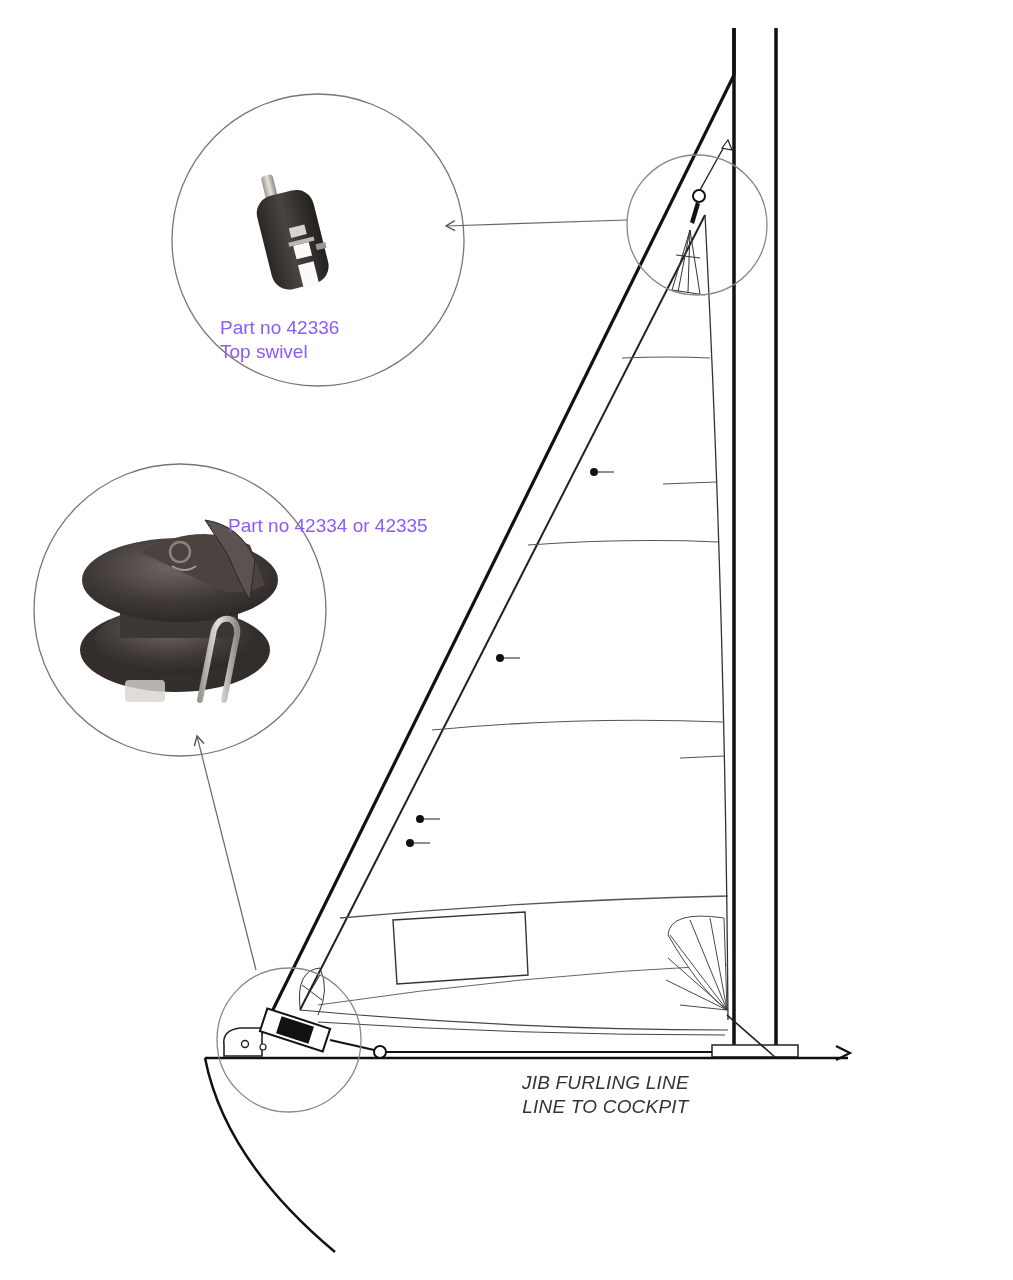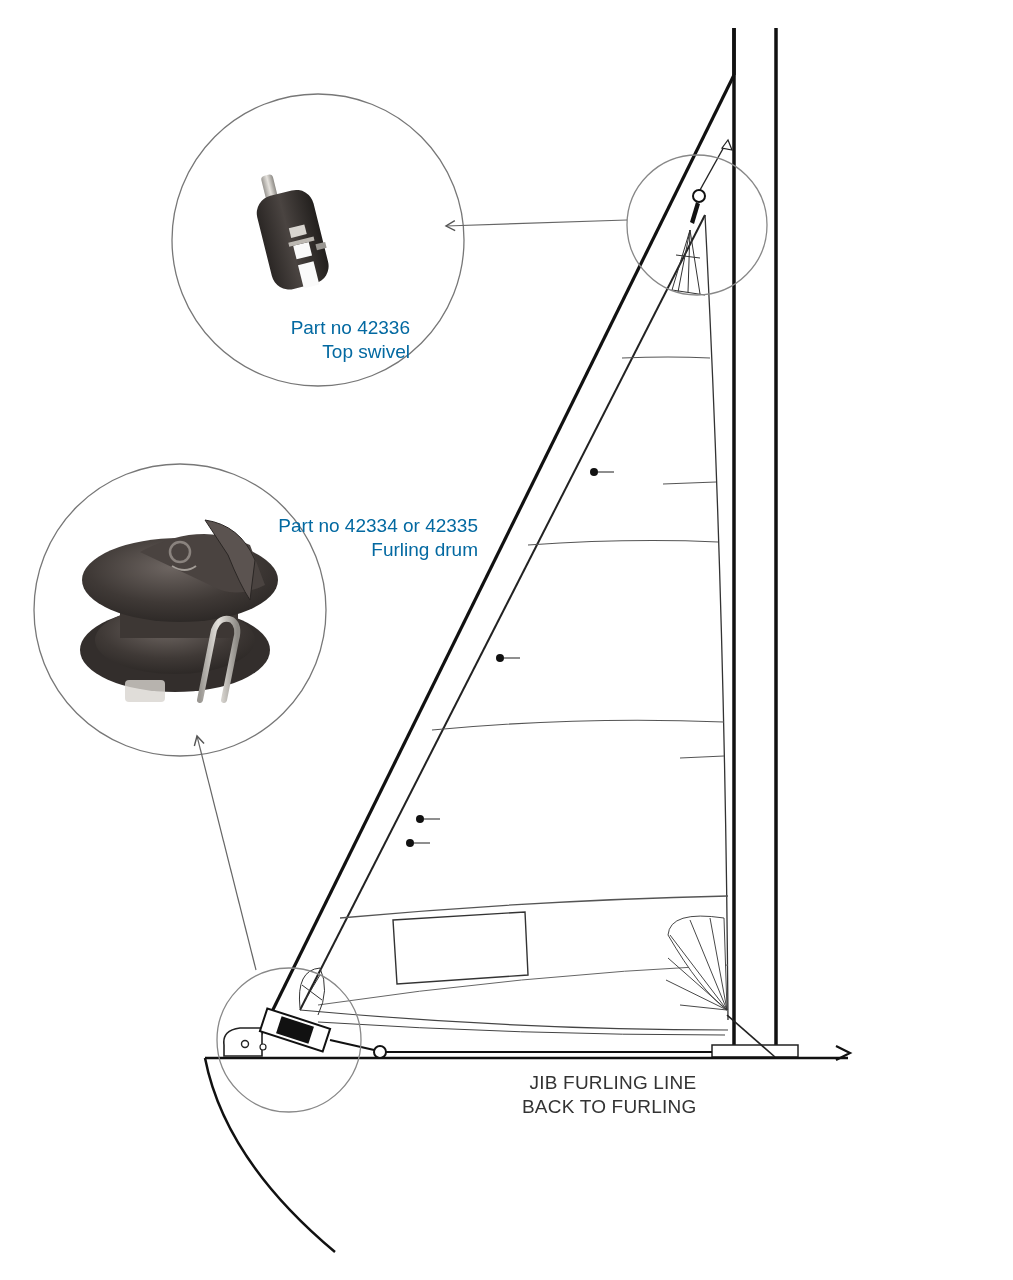--- a/index.html
+++ b/index.html
@@ -1,20 +1,20 @@
 <!DOCTYPE html>
 <html><head>
   <meta charset="utf-8">
   <style>
     html, body { margin: 0; padding: 0; background: #ffffff; }
     body { width: 1013px; height: 1280px; position: relative; overflow: hidden;
            font-family: "Liberation Sans", sans-serif; }
     #canvas { position: absolute; left: 0; top: 0; width: 1013px; height: 1280px; }
-    .label { position: absolute; color: #0369a1; font-size: 19px; line-height: 24px; text-align: right; white-space: nowrap; }
-    .label-caps { position: absolute; color: #333333; font-size: 19px; line-height: 24px; text-align: right; white-space: nowrap; letter-spacing: 0.2px; }
+    .label { position: absolute; color: #8b5cf6; font-size: 19px; line-height: 24px; text-align: left; white-space: nowrap; }
+    .label-caps { position: absolute; color: #333333; font-size: 19px; line-height: 24px; text-align: center; white-space: nowrap; letter-spacing: 0.2px; font-style: italic; }
   </style>
 </head>
 <body>
 
 <svg id="canvas" viewBox="0 0 1013 1280" xmlns="http://www.w3.org/2000/svg">
   <defs>
     <marker id="arrowOpen" markerWidth="12" markerHeight="12" refX="10" refY="6" orient="auto" markerUnits="userSpaceOnUse">
       <path d="M1,1 L10,6 L1,11" fill="none" stroke="#555" stroke-width="1.4"></path>
     </marker>
     <radialGradient id="drumGrad" cx="45%" cy="35%" r="70%">
@@ -170,19 +170,18 @@
   <line x1="734" y1="75" x2="734" y2="28" stroke="#111" stroke-width="3.5"></line>
 </svg>
 
 <div class="label" style="left:220px; top:316px; width:190px;">
   <div>Part no 42336</div>
   <div>Top swivel</div>
 </div>
 
 <div class="label" style="left:228px; top:514px; width:250px;">
   <div>Part no 42334 or 42335</div>
-  <div>Furling drum</div>
 </div>
 
 <div class="label-caps" style="left:522px; top:1071px;">
   <div>JIB FURLING LINE</div>
-  <div>BACK TO FURLING</div>
+  <div>LINE TO COCKPIT</div>
 </div>
 
 </body></html>

